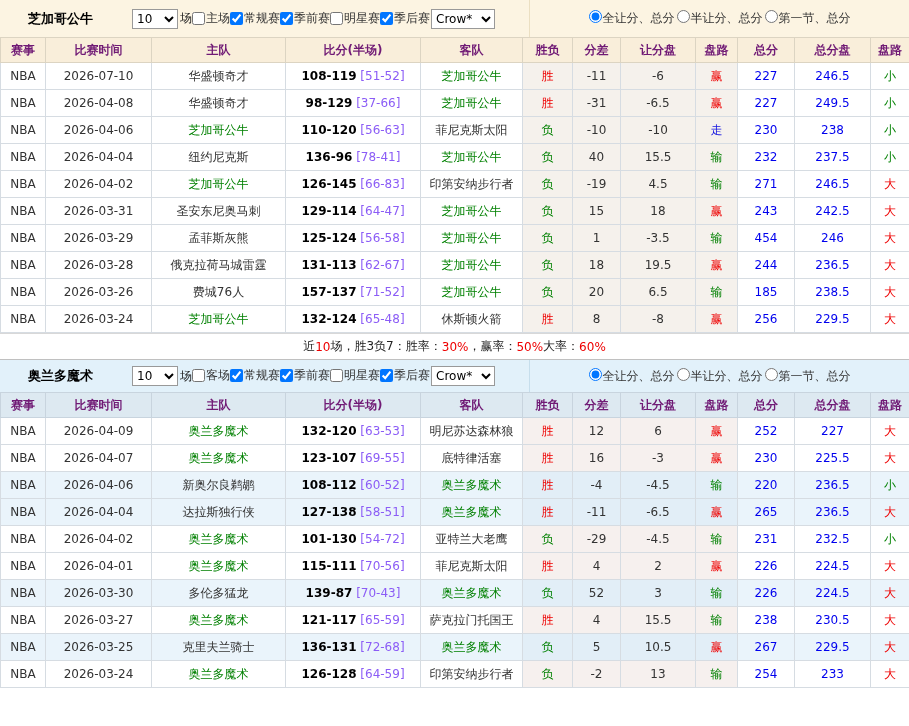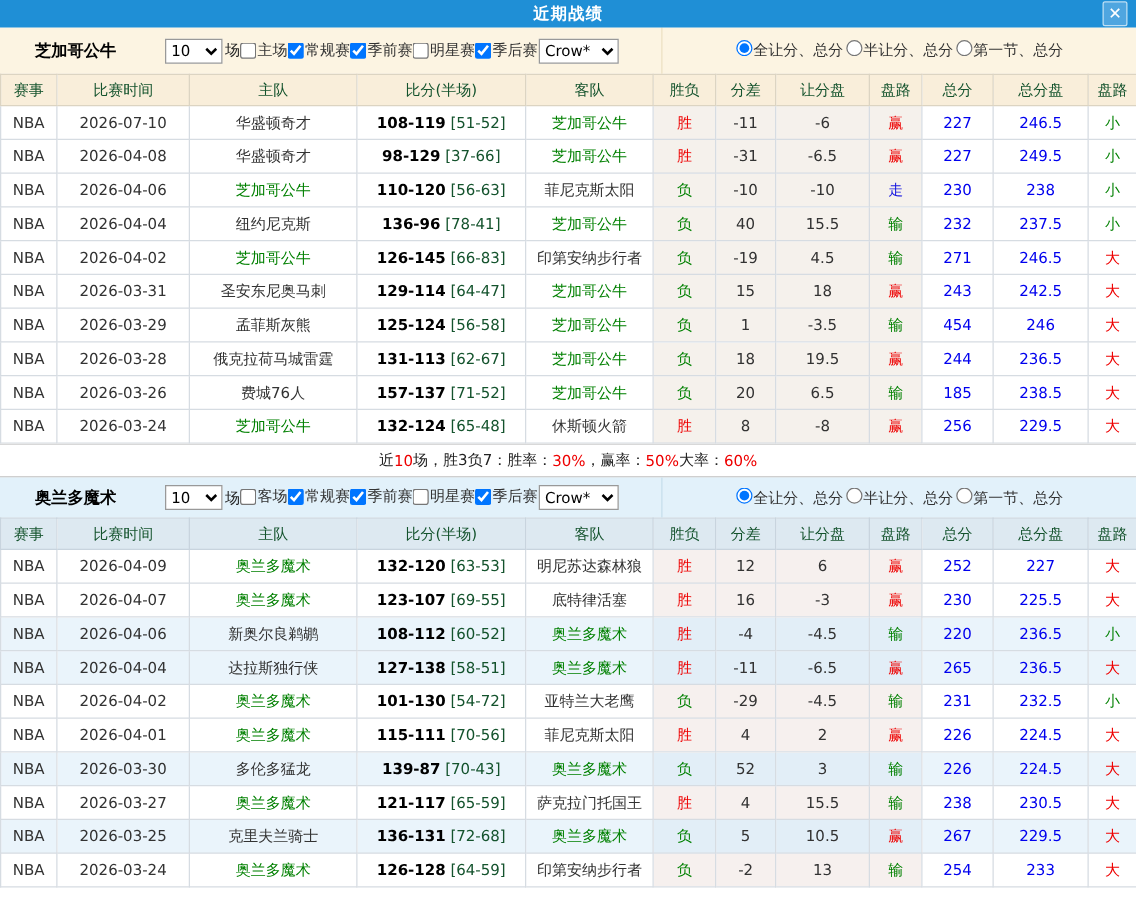--- a/index.html
+++ b/index.html
@@ -24,51 +24,45 @@
   .games-select { width:46px; margin-right:2px; }
   .crow-select { width:64px; margin-left:1px; }
   .chk-label { display:inline-flex; align-items:center; white-space:nowrap; cursor:pointer; color:#333; }
   .chk-label input { width:13px; height:13px; margin:0 1px 0 0; }
   .radio-label { display:inline-flex; white-space:nowrap; cursor:pointer; color:#333; margin:0 1px; }
   .radio-label input { width:13px; height:13px; margin:0 1px 0 0; }
 
   
   table { border-collapse:collapse; table-layout:fixed; width:909px; }
   th, td { border:1px solid #D6DCE2; text-align:center; overflow:hidden; white-space:nowrap; }
-  th { height:25px; font-weight:normal; color:#14532d; font-size:12px; }
+  th { height:25px; font-weight:bold; color:#701a75; font-size:12px; }
   td { height:27px; font-size:12px; color:#333; }
   .sec0 th { background:#F9EEDA; border-color:#DCD4C2; }
   .sec1 th { background:#DDE9F1; border-color:#C8D4DE; }
   td.shade { background:#F5F1EC; }
   .sec1 tr.hl td { background:#EAF4FB; }
   .sec1 tr.hl td.shade { background:#E2EEF7; }
   .sec1 td.shade { background:#F6F0EE; }
 
   .team-sel { color:#008000; }
   .score b { color:#000; }
-  .half { color:#14532d; }
+  .half { color:#8b5cf6; }
   .red { color:#EE0000; }
   .green { color:#008000; }
   .blue { color:#1414E0; }
   .total { color:#0000EE; }
 
   
   .summary { height:27px; display:flex; align-items:center; justify-content:center; border-top:1px solid #D8D8D8; border-bottom:1px solid #C0C0C0; background:#fff; font-size:12px; color:#222; }
   .summary .red { color:#EE0000; }
 </style>
 </head>
 <body>
 
 <div id="app">
-  <div class="titlebar">
-    <span class="title">近期战绩</span>
-    <div class="close-btn">
-      <span>✕</span>
-    </div>
-  </div>
 
   <div class="sec0">
     <div class="controls">
       <div class="left">
         <span class="team-name">芝加哥公牛</span>
         <select class="games-select">
           <option>10</option>
         </select>
         <span>场</span>
         <span class="checks"><label class="chk-label"><input type="checkbox" style="">主场</label><label class="chk-label"><input type="checkbox" checked="" style="">常规赛</label><label class="chk-label"><input type="checkbox" checked="" style="">季前赛</label><label class="chk-label"><input type="checkbox" style="">明星赛</label><label class="chk-label"><input type="checkbox" checked="" style="">季后赛</label></span>

